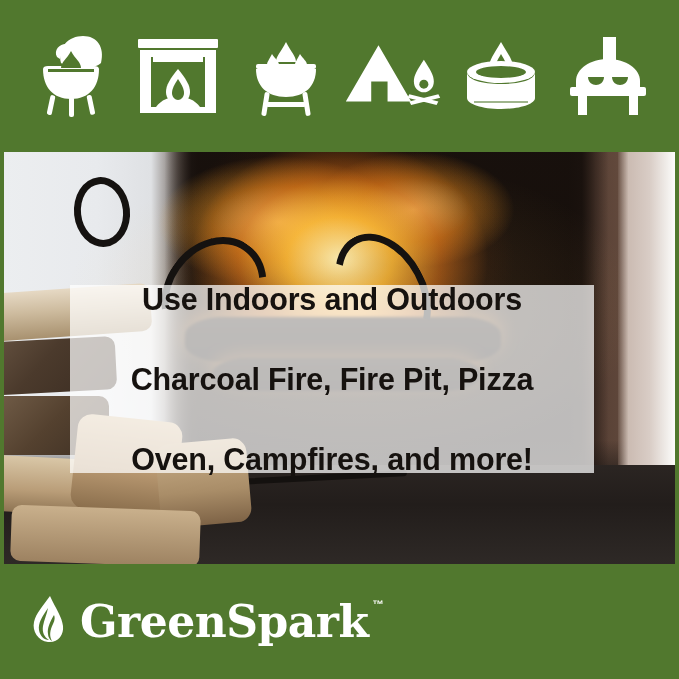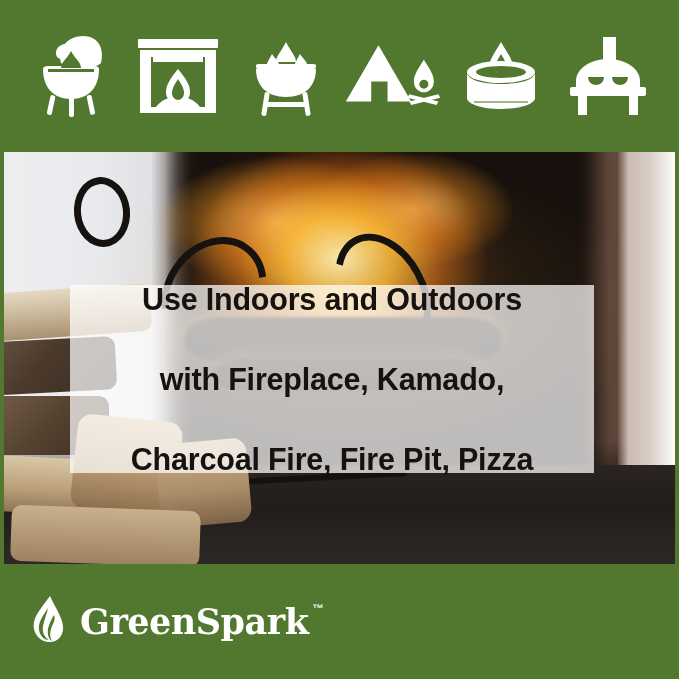--- a/index.html
+++ b/index.html
@@ -192,21 +192,21 @@
     box-sizing: border-box;
   }
   .logo-flame { margin-right: 14px; display: block; }
   .logo-text-wrap {
     position: relative;
     display: inline-block;
     color: #ffffff;
   }
   .logo-text {
     font-family: "DejaVu Serif", serif;
-    font-size: 35px;
+    font-size: 44px;
     font-weight: bold;
     letter-spacing: -0.5px;
     color: #ffffff;
     line-height: 1;
   }
   .logo-tm {
     position: absolute;
     top: -2px;
     right: -15px;
     font-family: "Liberation Sans", sans-serif;
@@ -355,22 +355,22 @@
       <div class="log l7"></div>
     </div>
 
   </div>
 
   <div class="frame-left"></div>
   <div class="frame-right"></div>
 
   <div class="text-overlay">
     <div class="headline-line">Use Indoors and Outdoors</div>
-    <div class="headline-line">with Fireplace, Kamado,</div>
     <div class="headline-line">Charcoal Fire, Fire Pit, Pizza</div>
+    <div class="headline-line">Oven, Campfires, and more!</div>
   </div>
 
   <div class="logo-band">
     <span class="logo-flame">
       <svg width="36" height="50" viewBox="0 0 36 50" fill="#fff">
         <path d="M20 1 C13 11 6 18 4 27 C2 36 8 46 18 47 C28 48 34 40 33 31 C32 22 26 14 20 1 Z"></path>
         <path d="M18 13 C12 22 8 28 9 35 C10 41 14 45 19 45 C14 42 12 37 13 31 C14 25 17 19 18 13 Z" fill="#51782e"></path>
         <path d="M24 20 C20 27 17 33 18 39 C18 42 20 45 22 46 C19 41 20 35 23 29 C25 25 25 22 24 20 Z" fill="#51782e"></path>
       </svg>
     </span>

